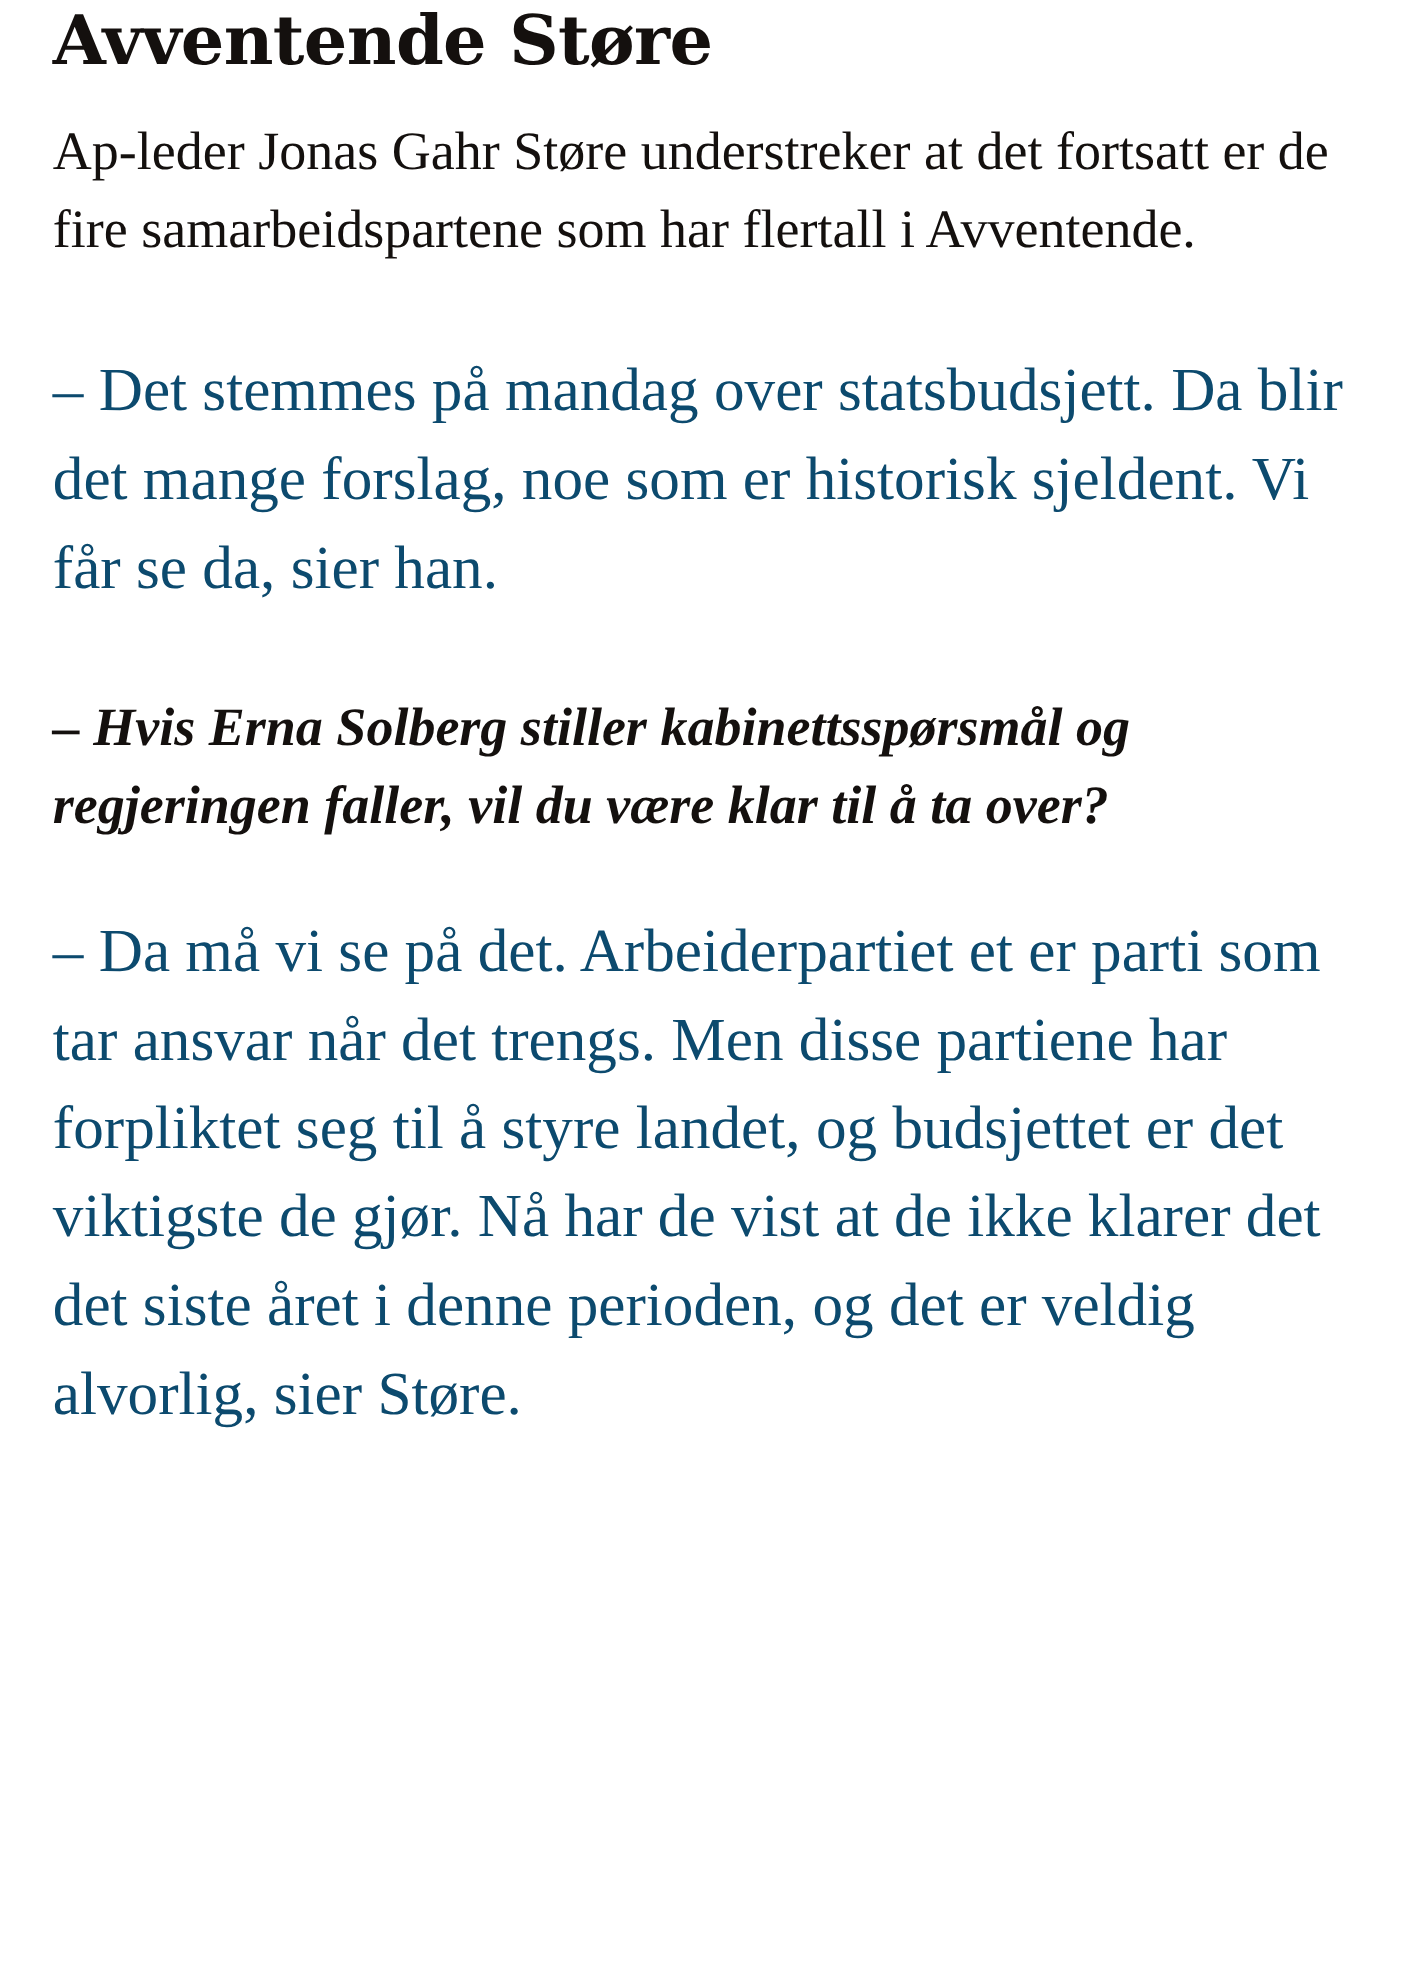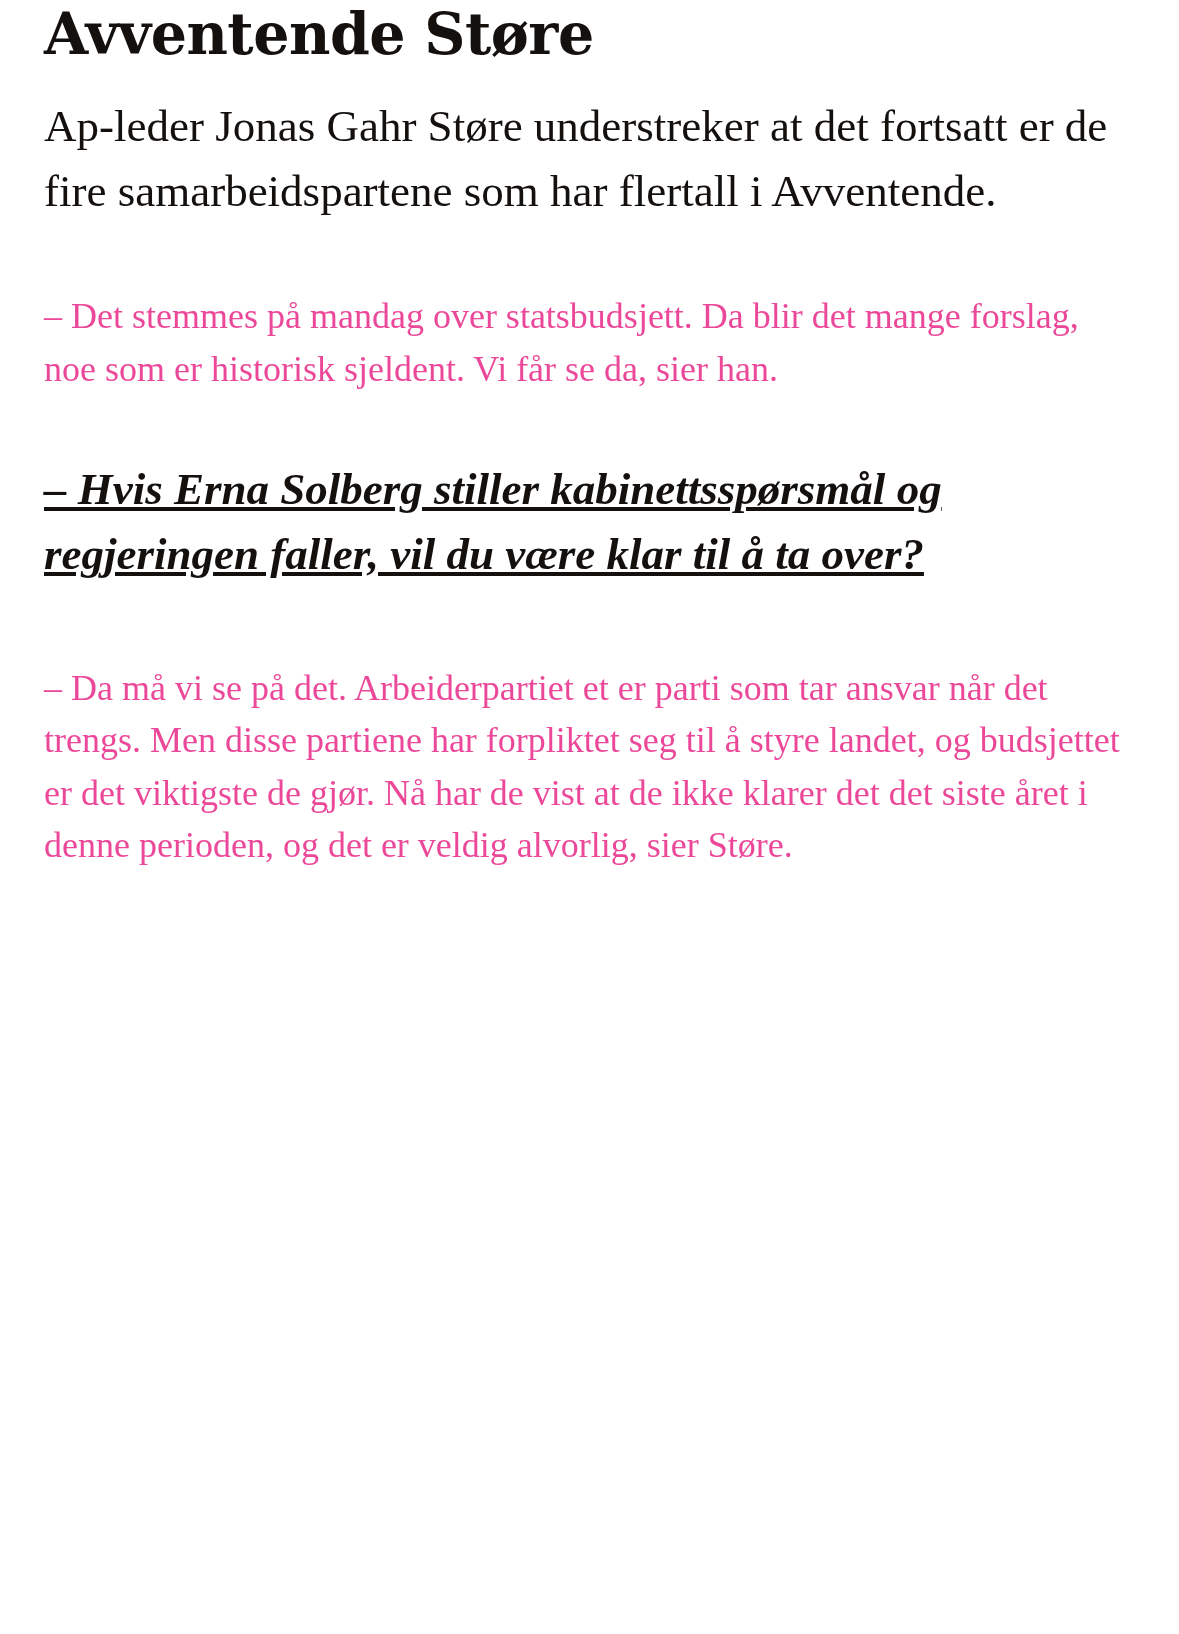--- a/index.html
+++ b/index.html
@@ -30,42 +30,41 @@
     padding-top: 2px;
     color: #14100e;
   }
   .lede {
     font-size: 45px;
     line-height: 1.45;
     margin: 28px 0 0 0;
     color: #14100e;
   }
   .para {
-    font-size: 36px;
+    font-size: 51px;
     line-height: 1.45;
     margin: 0;
-    color: #ec4899;
+    color: #0c4a6e;
   }
   .para-block {
     margin-top: 66px;
   }
   .question {
     font-style: italic;
     font-weight: 700;
     font-size: 45px;
     line-height: 1.45;
     margin: 0;
     color: #14100e;
-    text-decoration: underline;
   }
   .question-block {
     margin-top: 62px;
   }
   .answer-block {
-    margin-top: 75px;
+    margin-top: 52px;
   }
   .spacer-bottom {
     height: 40px;
   }
 </style>
 </head>
 <body>
 
 <article class="article">
 

